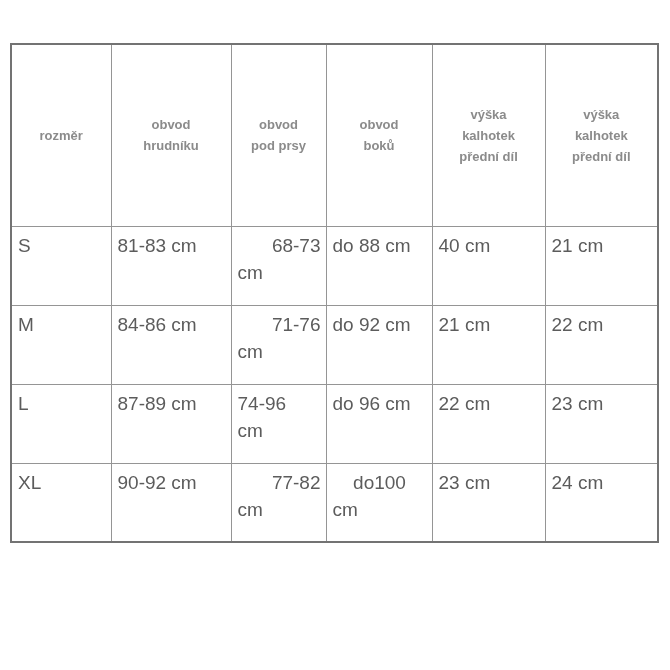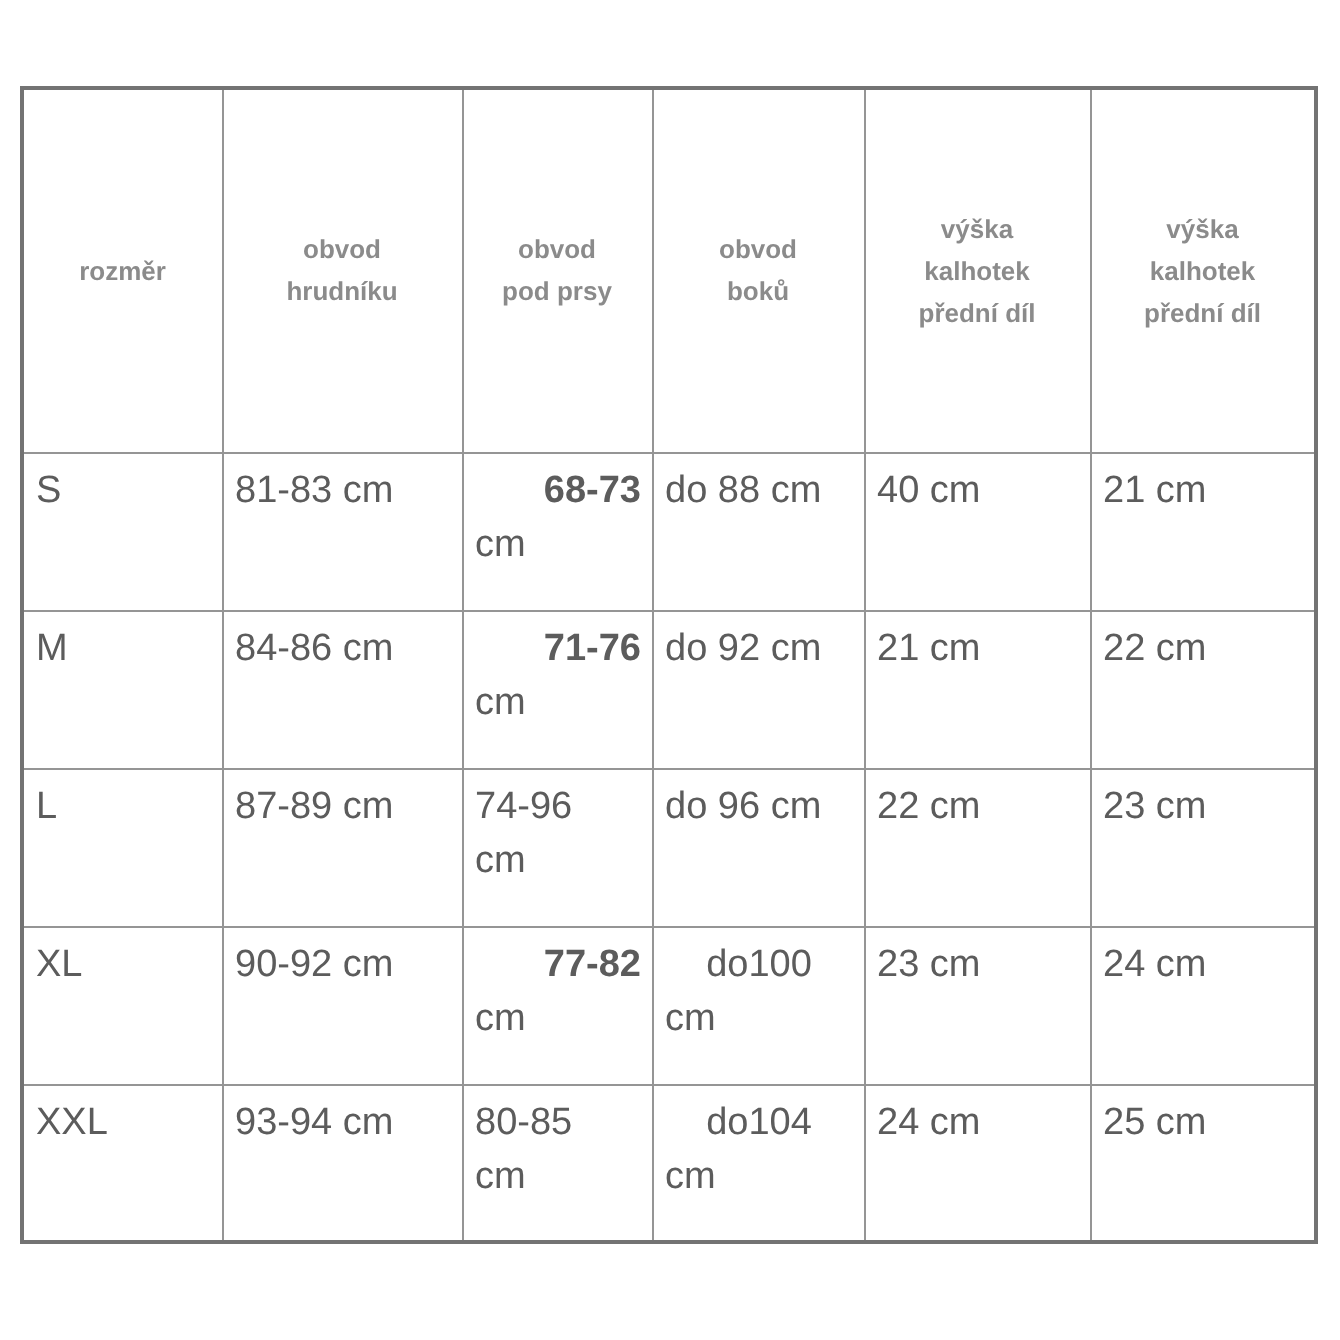--- a/index.html
+++ b/index.html
@@ -45,21 +45,21 @@
     font-size: 19px;
     font-weight: normal;
     color: #5c5c5c;
     text-align: left;
     vertical-align: top;
     line-height: 27px;
     padding: 5px 5px 0 6px;
   }
   .hline { display: block; }           
   .ln { display: block; }              
-  .ln.right { text-align: right; font-weight: bold; }     
+  .ln.right { text-align: right; }     
   .ln.spread {                         
     display: flex;
     justify-content: center;
   }
   .ln.spread i { font-style: normal; }
 </style>
 </head>
 <body>
 
 <div class="stage">
@@ -156,32 +156,15 @@
           <span class="ln spread">
               <i>do</i>
               <i>100</i>
             </span>
           <span class="ln">cm</span>
         </td>
         <td>23 cm</td>
         <td>24 cm</td>
       </tr>
 
-      <tr>
-        <td>XXL</td>
-        <td>93-94 cm</td>
-        <td>
-          <span class="ln">80-85</span>
-          <span class="ln">cm</span>
-        </td>
-        <td>
-          <span class="ln spread">
-              <i>do</i>
-              <i>104</i>
-            </span>
-          <span class="ln">cm</span>
-        </td>
-        <td>24 cm</td>
-        <td>25 cm</td>
-      </tr>
     </tbody>
   </table>
 </div>
 
 </body></html>

